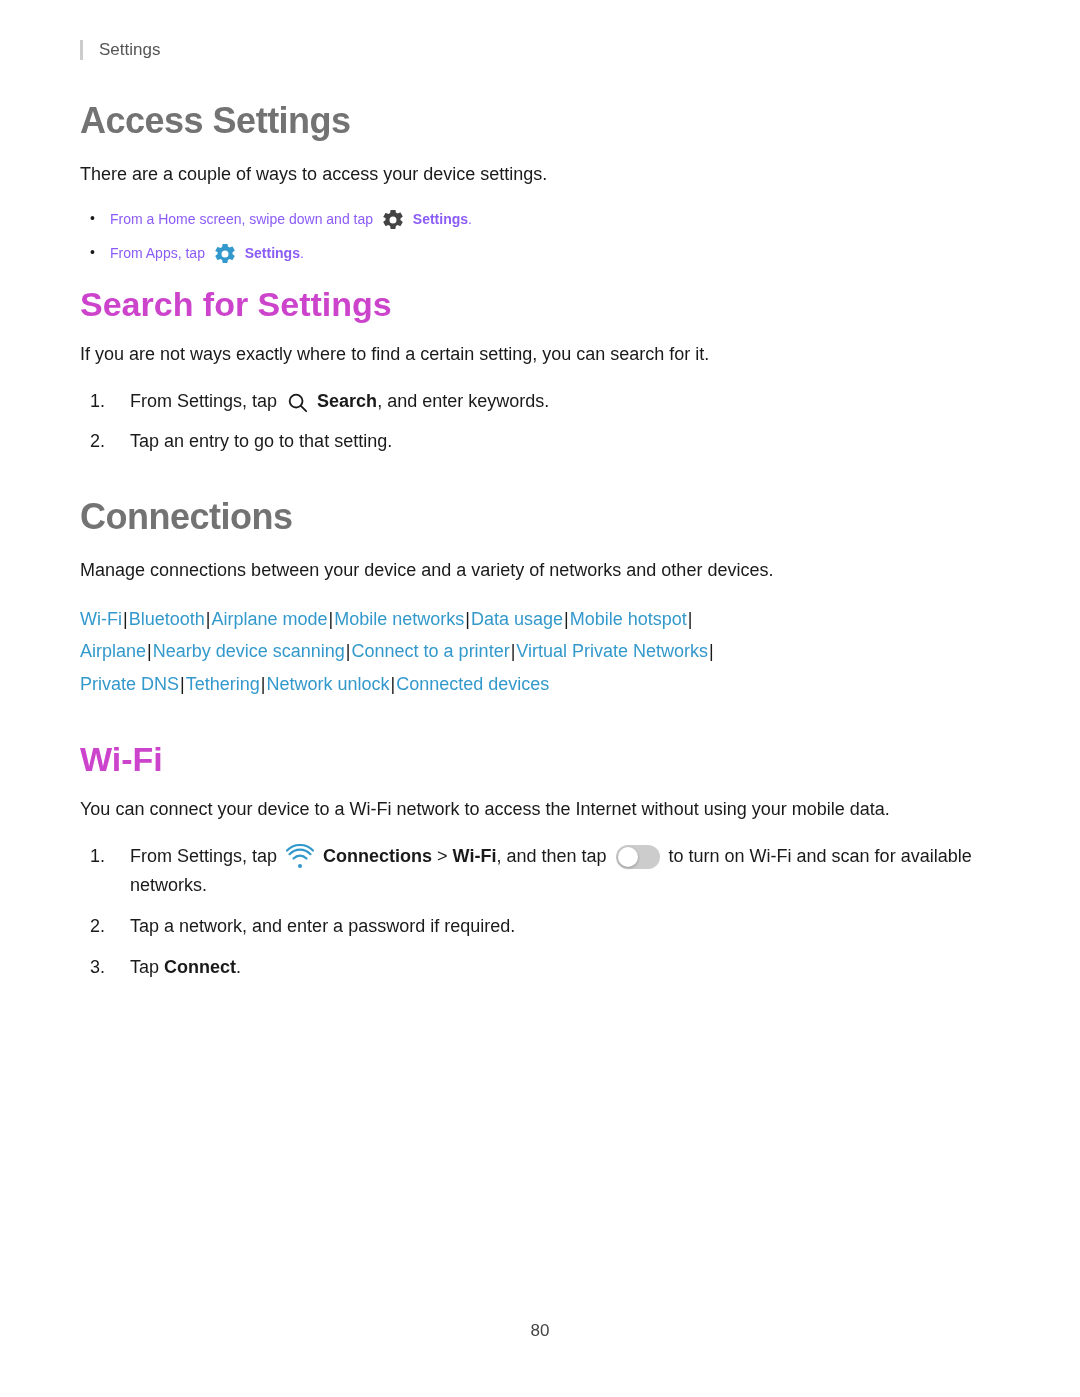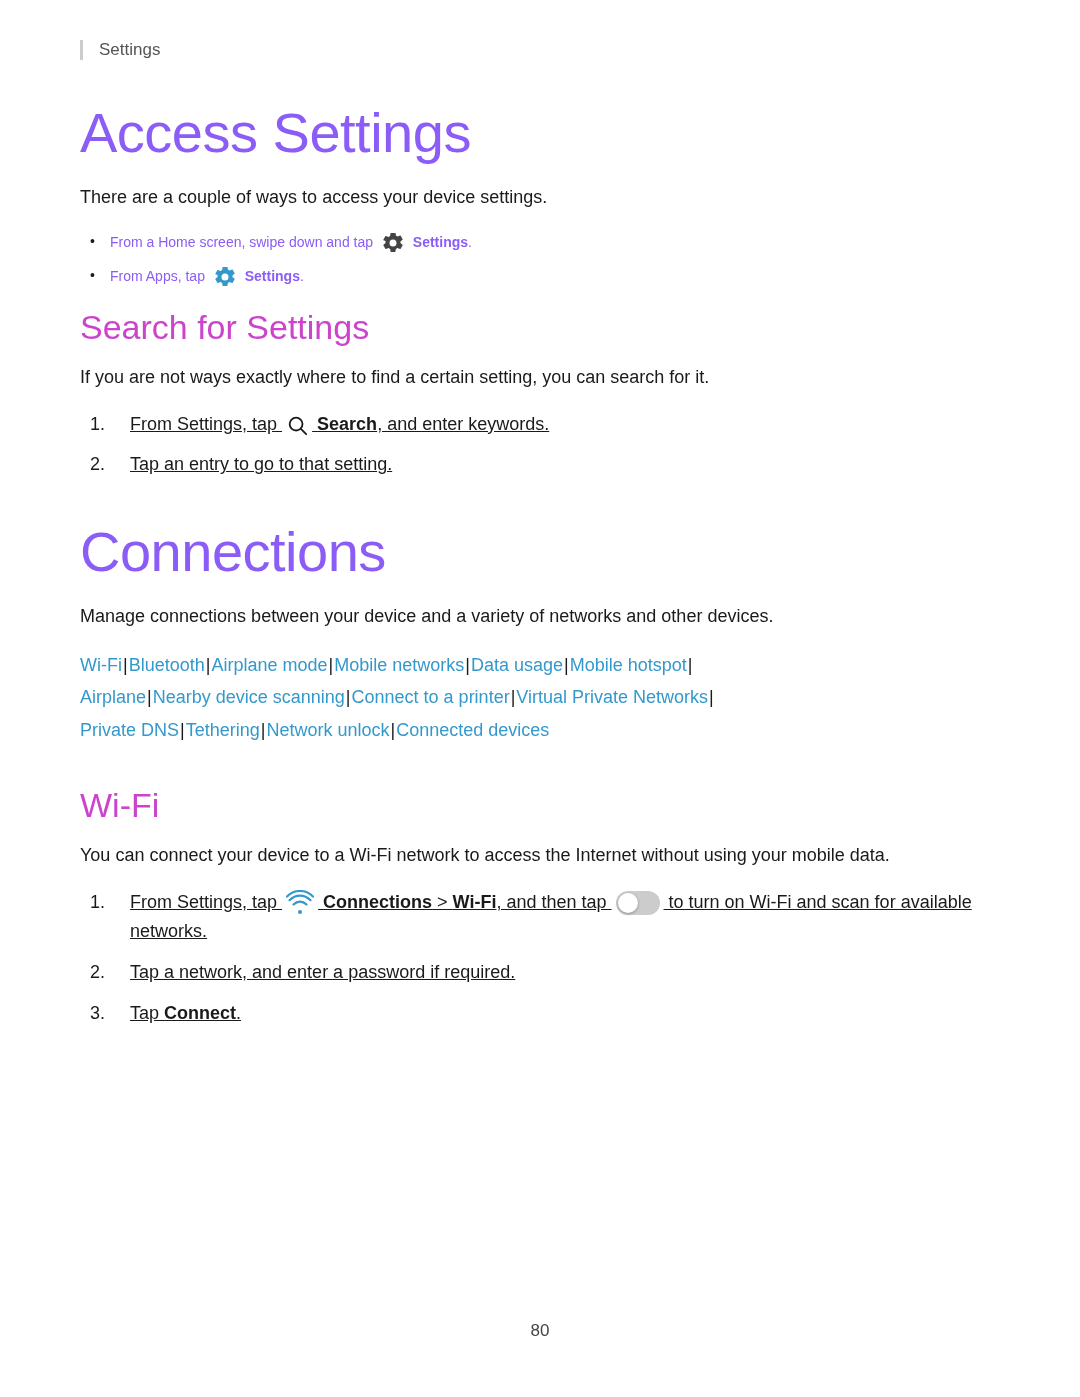--- a/index.html
+++ b/index.html
@@ -24,31 +24,31 @@
       padding-left: 16px;
       margin-bottom: 40px;
       font-family: Arial, sans-serif;
       font-size: 17px;
       color: #555555;
     }
 
     
     .main-heading {
       font-family: Arial, Helvetica, sans-serif;
-      font-size: 56px;
-      font-weight: 400;
-      color: #8b5cf6;
+      font-size: 36px;
+      font-weight: 700;
+      color: #737373;
       margin-bottom: 18px;
       letter-spacing: -0.5px;
     }
 
     .sub-heading {
       font-family: Arial, Helvetica, sans-serif;
       font-size: 34px;
-      font-weight: 400;
+      font-weight: 700;
       color: #cc44cc;
       margin-bottom: 16px;
       margin-top: 10px;
     }
 
     
     .body-text {
       font-family: Arial, Helvetica, sans-serif;
       font-size: 18px;
       line-height: 1.6;
@@ -79,21 +79,20 @@
       left: 10px;
       color: #1a1a1a;
     }
 
     
     .numbered-list {
       list-style: none;
       margin: 0 0 18px 0;
       padding: 0;
       counter-reset: item;
-      text-decoration: underline;
     }
 
     .numbered-list li {
       font-family: Arial, Helvetica, sans-serif;
       font-size: 18px;
       line-height: 1.6;
       color: #1a1a1a;
       padding-left: 50px;
       margin-bottom: 12px;
       position: relative;

